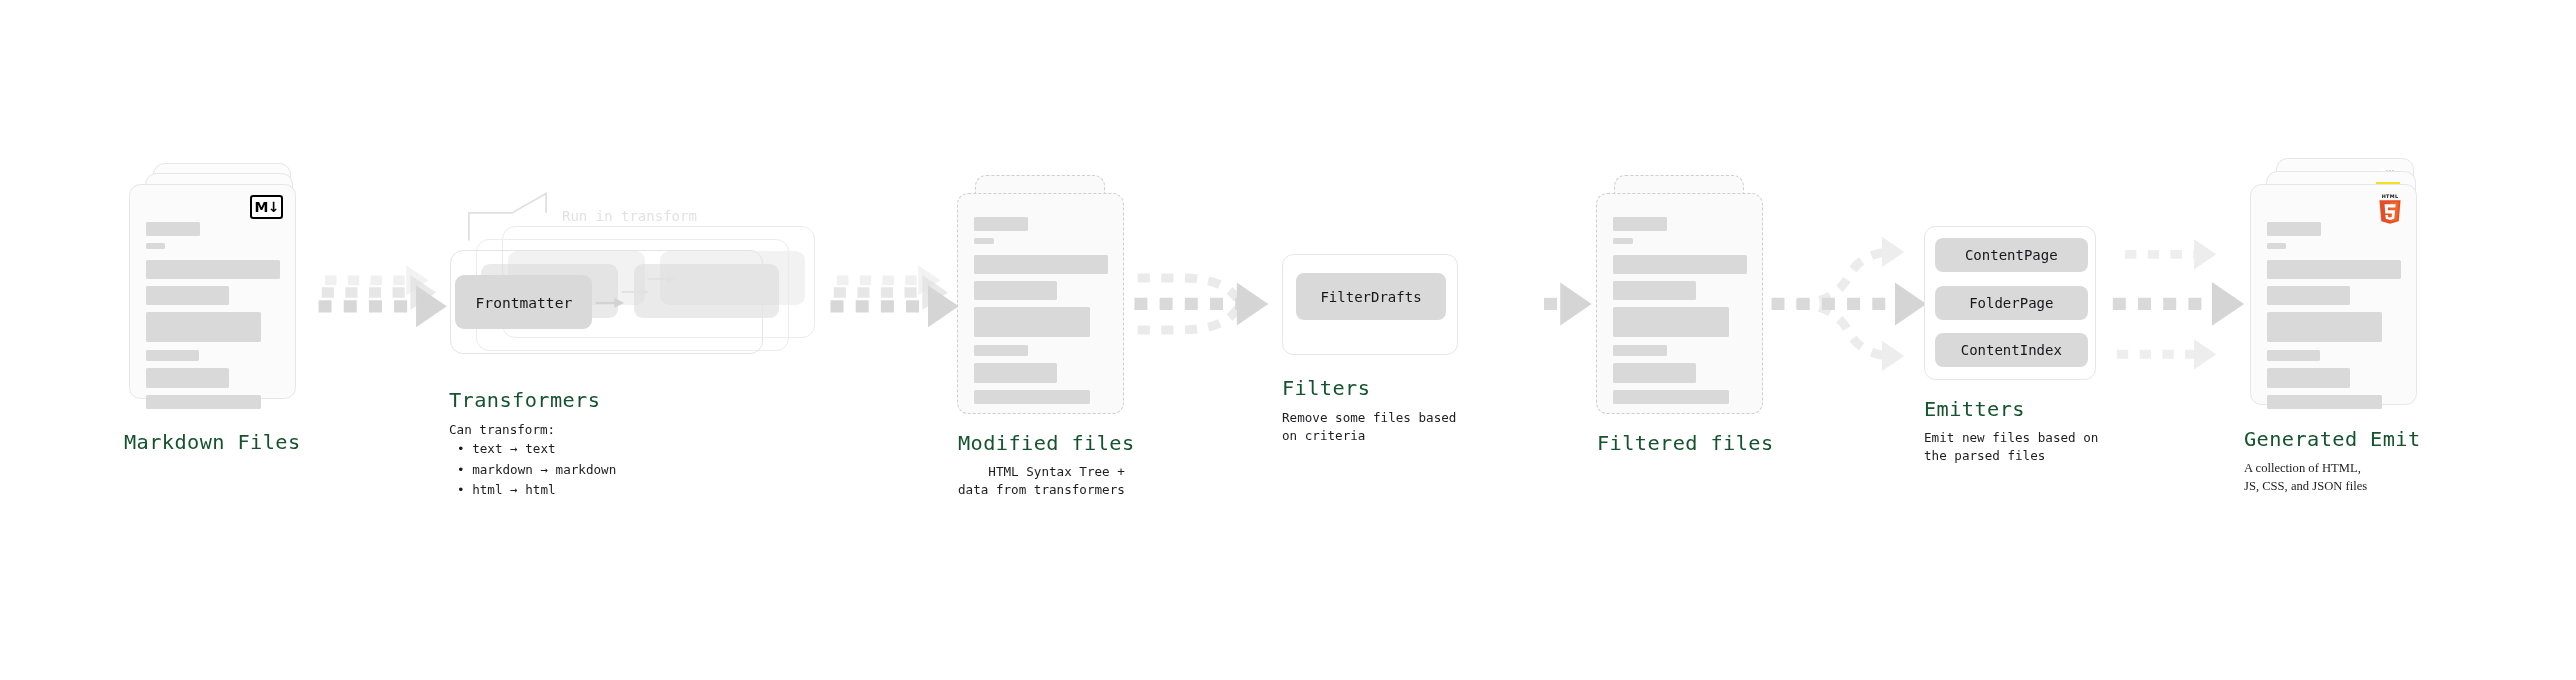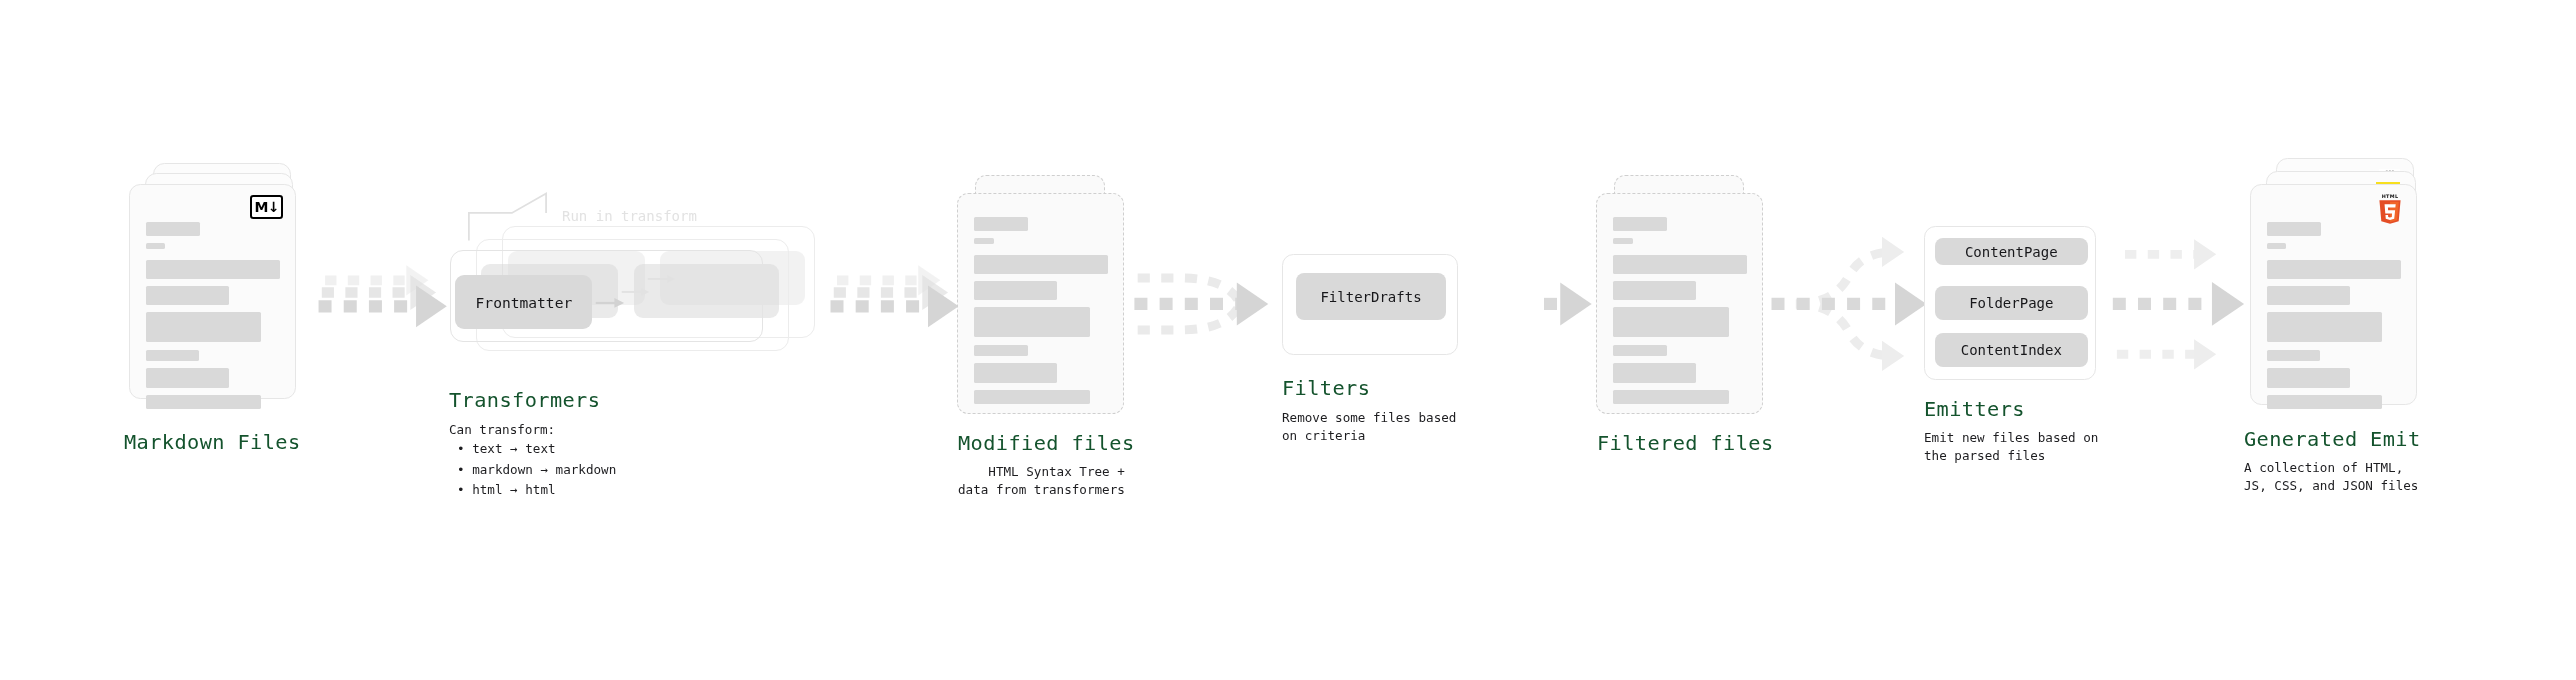--- a/index.html
+++ b/index.html
@@ -211,21 +211,21 @@
 
     <div class="tbox" style="left:32.5px;top:46px;width:313px;height:112px;">
       <div class="pill" style="left:4.9px;top:24.4px;width:137px;height:54px;background:rgba(217,217,217,0.55);"></div>
       <div class="pill" style="left:157px;top:24.4px;width:145px;height:54px;background:rgba(217,217,217,0.55);"></div>
       <svg width="313" height="112" style="position:absolute;left:0;top:0;" viewBox="0 0 385 138">
         <line x1="178" y1="64" x2="208" y2="64" stroke="#e2e2e2" stroke-width="2.4"></line>
         <path d="M202,59 L212,64 L202,69 Z" fill="#e2e2e2"></path>
       </svg>
     </div>
 
-    <div class="tbox" style="left:6.5px;top:57px;width:313px;height:92px;border-color:#e4e4e4;">
+    <div class="tbox" style="left:6.5px;top:57px;width:313px;height:104px;border-color:#e4e4e4;">
       <div class="pill" style="left:4.9px;top:24.4px;width:137px;height:54px;background:#d9d9d9;">Frontmatter</div>
       <svg width="313" height="112" style="position:absolute;left:0;top:0;" viewBox="0 0 385 138">
         <line x1="178" y1="64" x2="208" y2="64" stroke="#d2d2d2" stroke-width="2.6"></line>
         <path d="M201,58 L213,64 L201,70 Z" fill="#d2d2d2"></path>
       </svg>
     </div>
   </div>
 
   <div class="node title" style="left:449px;top:388px;">Transformers</div>
   <div class="node sub" style="left:449px;top:421px;">Can transform:</div>
@@ -270,21 +270,21 @@
         <div class="bar" style="width:86%;height:30px;"></div>
         <div class="bar" style="width:40%;height:11.4px;"></div>
         <div class="bar" style="width:62%;height:19.5px;"></div>
         <div class="bar" style="width:86%;height:14px;margin-bottom:0;"></div>
       </div>
     </div>
   </div>
   <div class="node title" style="left:1597px;top:431px;">Filtered files</div>
 
   <div class="simple-box" style="left:1924px;top:226px;width:172px;height:154px;">
-    <div class="chip" style="left:9.8px;top:11.4px;width:153px;height:27px;">ContentPage</div>
+    <div class="chip" style="left:9.8px;top:11.4px;width:153px;height:34px;">ContentPage</div>
     <div class="chip" style="left:9.8px;top:59px;width:153px;height:34px;">FolderPage</div>
     <div class="chip" style="left:9.8px;top:106px;width:153px;height:34px;">ContentIndex</div>
   </div>
   <div class="node title" style="left:1924px;top:397px;">Emitters</div>
   <div class="node sub" style="left:1924px;top:429px;">Emit new files based on
 the parsed files</div>
 
   <div class="stack" style="left:2243px;top:158px;width:211px;height:268px;">
     <div class="card plain" style="left:32.5px;top:0px;width:138px;height:49px;">
       <div class="css-badge" style="right:13px;top:8.1px;">
@@ -315,17 +315,17 @@
         <div class="bar" style="width:100%;height:19.5px;"></div>
         <div class="bar" style="width:62%;height:18.7px;"></div>
         <div class="bar" style="width:86%;height:30px;"></div>
         <div class="bar" style="width:40%;height:11.4px;"></div>
         <div class="bar" style="width:62%;height:19.5px;"></div>
         <div class="bar" style="width:86%;height:14px;margin-bottom:0;"></div>
       </div>
     </div>
   </div>
   <div class="node title" style="left:2244px;top:427px;">Generated Emit</div>
-  <div class="node sub" style="left:2244px;top:459px;">A collection of HTML,
+  <div class="node sub" style="left:2244px;top:459px;font-family:Liberation Serif, serif;">A collection of HTML,
 JS, CSS, and JSON files</div>
 
 </div>
 
 
 </body></html>

